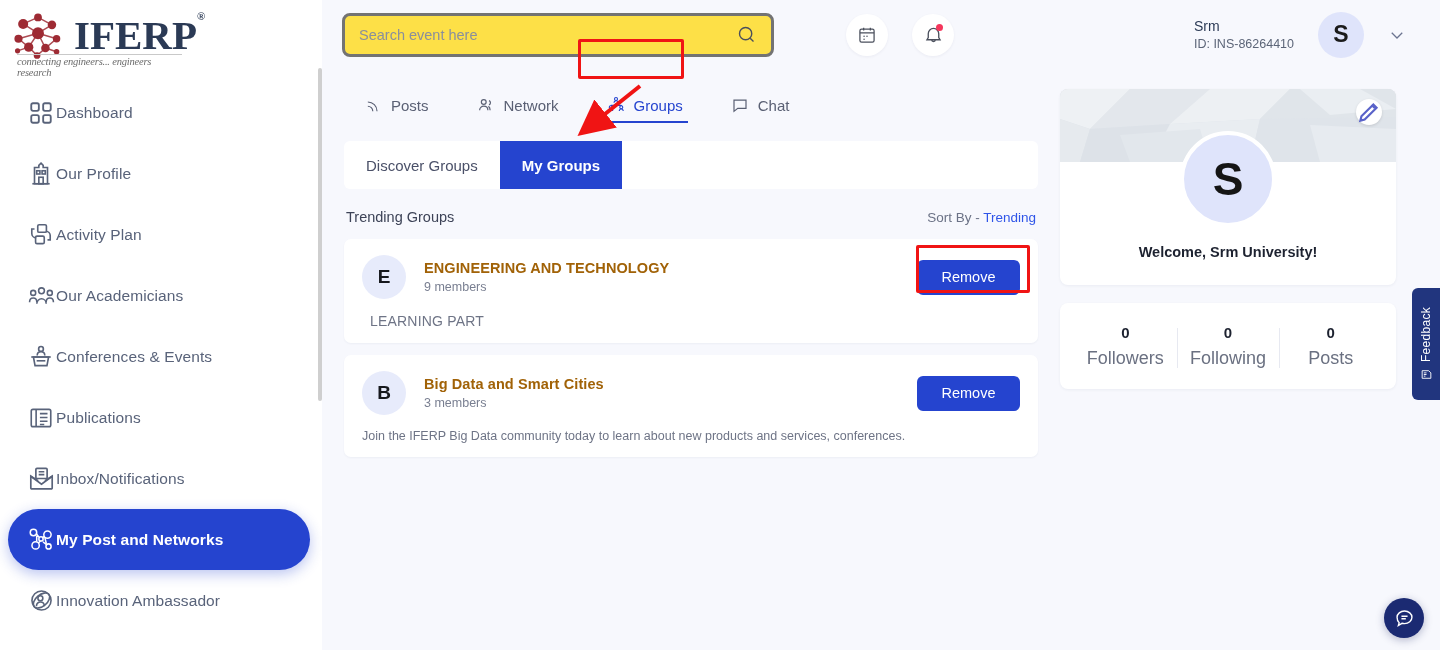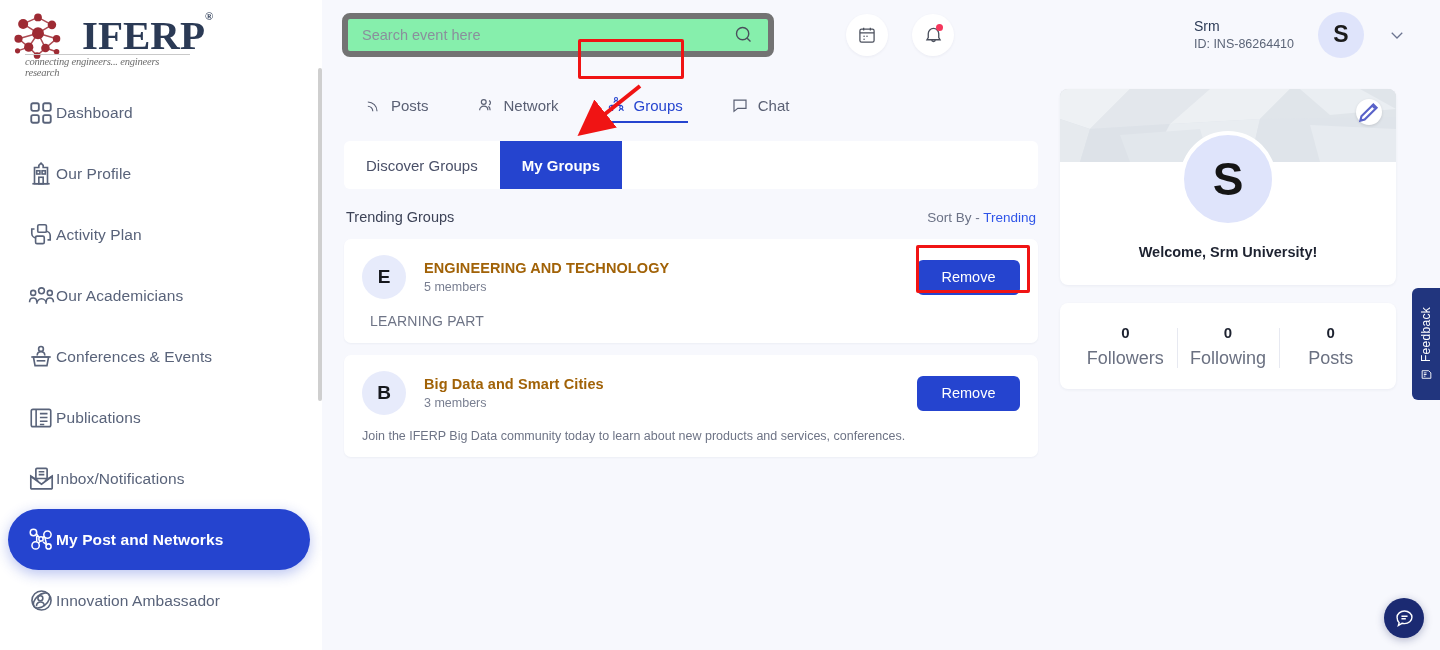--- a/index.html
+++ b/index.html
@@ -13,21 +13,21 @@
 
   
   .sidebar {
     width: 322px; height: 650px;
     background: #ffffff;
     flex: 0 0 322px;
     position: relative;
     padding-top: 0;
   }
   .logo-wrap { padding: 8px 0 0 10px; height: 72px; }
-  .logo { display: flex; align-items: flex-start; gap: 16px; }
+  .logo { display: flex; align-items: flex-start; gap: 8px; }
   .logo-mark { width: 56px; height: 52px; flex: 0 0 56px; margin-top: 2px;}
   .logo-txt { display: flex; flex-direction: column; }
   .logo-word {
     font-family: "Liberation Serif", serif;
     font-size: 41px; font-weight: 700; color: #2b3a55;
     letter-spacing: 0px; line-height: 44px; position: relative;
   }
   .logo-word sup { font-size: 11px; vertical-align: super; top:-14px; position:relative;}
   .logo-tag {
     font-family: "Liberation Serif", serif;
@@ -59,21 +59,21 @@
   
   .main {
     flex: 1; height: 650px; background: #f7f8fd;
     display: flex; flex-direction: column; position: relative;
   }
   .topbar {
     height: 69px; flex: 0 0 69px; display: flex; align-items: center;
     padding: 0 34px 0 20px; background: #f7f8fd;
   }
   .search-box {
-    width: 432px; height: 44px; background: #86efac; border: 6px solid #737373;
+    width: 432px; height: 44px; background: #fde047; border: 3px solid #737373;
     border-radius: 8px; display: flex; align-items: center; padding: 0 14px;
   }
   .search-box input {
     flex: 1; border: none; outline: none; font-size: 14.5px; color: #6b7280;
     font-family: "Liberation Sans", sans-serif; background: transparent;
   }
   .search-box input::placeholder { color: #8a8f9c; }
   .icon-btn {
     width: 42px; height: 42px; border-radius: 50%; background: #fff;
     display: flex; align-items: center; justify-content: center;
@@ -482,21 +482,21 @@
         <div class="list-head">
           <div class="list-title">Trending Groups</div>
           <div class="sort"><span>Sort By - </span><b>Trending</b></div>
         </div>
 
         <div class="group-card">
           <div class="g-row">
             <div class="g-avatar">E</div>
             <div class="g-info">
               <div class="g-name">ENGINEERING AND TECHNOLOGY</div>
-              <div class="g-members">5 members</div>
+              <div class="g-members">9 members</div>
             </div>
             <button class="g-btn">Remove</button>
           </div>
           <div class="g-desc caps">LEARNING PART</div>
           <div class="redbox" style="left:572px; top:6px; width:114px; height:48px;"></div>
         </div>
 
         <div class="group-card">
           <div class="g-row">
             <div class="g-avatar">B</div>

